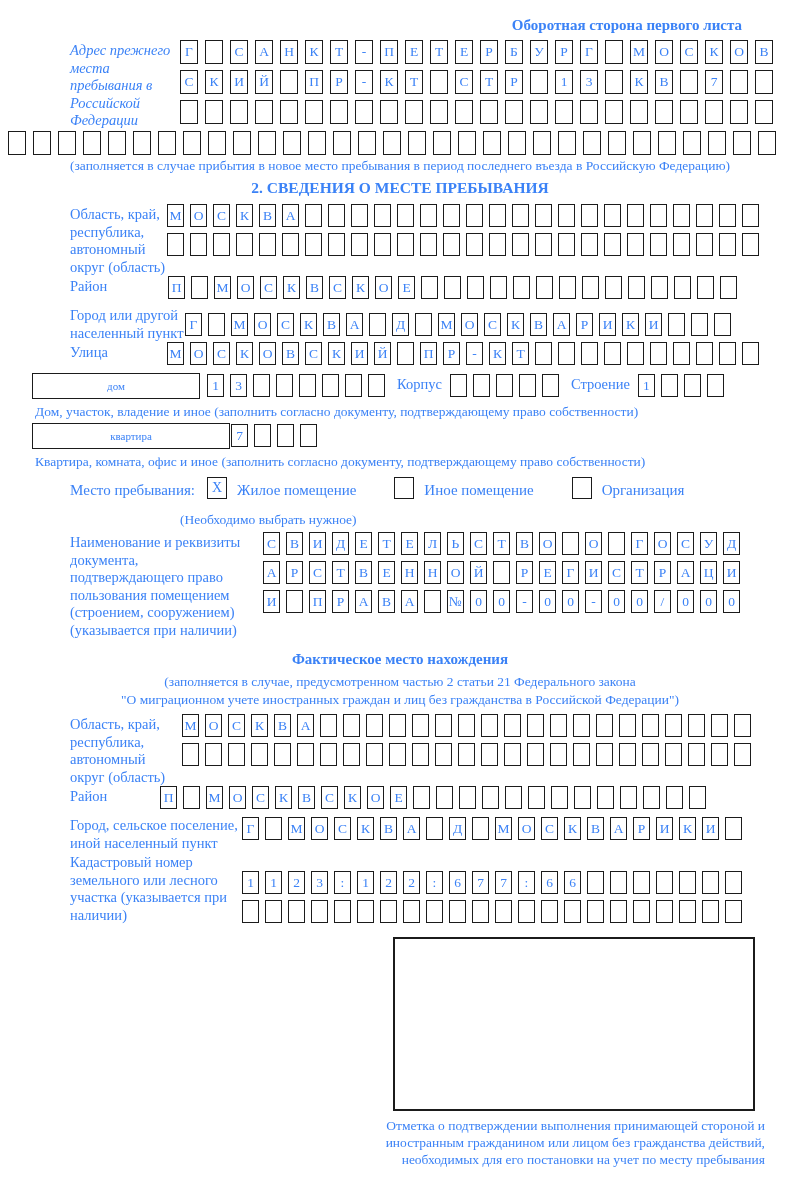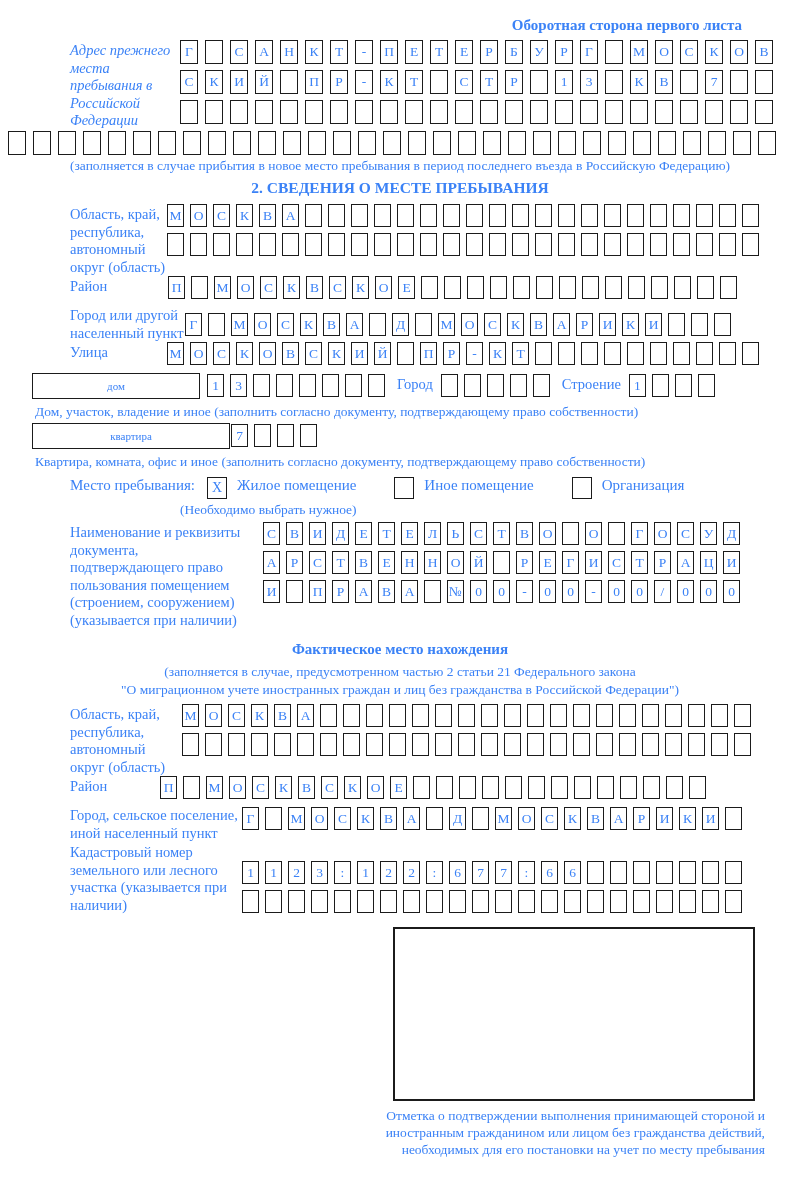--- a/index.html
+++ b/index.html
@@ -32,21 +32,21 @@
   .hrow { display:flex; align-items:flex-start; margin:2px 0 4px 32px; }
   .wbox {
     box-sizing:border-box; border:1.6px solid #1b1b1b; height:26px;
     display:flex; align-items:center; justify-content:center; font-size:11px;
   }
   .wbox.dom { width:168px; margin-right:7px; }
   .wbox.kv  { width:198px; margin-right:1px; }
   .inline-label { font-size:14.5px; margin:3px 8px 0 6px; }
   .hrow .cellrow { margin:1px 0 0 0; }
 
-  .stay-row { display:flex; align-items:flex-start; margin:7px 0 2px 70px; font-size:15px; }
+  .stay-row { display:flex; align-items:flex-end; margin:7px 0 12px 70px; font-size:15px; }
   .cbox {
     box-sizing:border-box; width:20px; height:22px; border:1.4px solid #1b1b1b;
     display:inline-flex; align-items:center; justify-content:center;
     font-size:14px; margin-left:12px;
   }
   .opt-label { margin-left:10px; margin-right:26px; }
   .stay-note { margin-left:180px; width:340px; text-align:left; }
 
   .fact-title { text-align:center; font-weight:bold; font-size:15px; margin:12px 0 5px; }
   .fact-note { text-align:center; font-size:13.5px; line-height:17.5px; }
@@ -346,21 +346,21 @@
     <div class="cellrow">
         <span class="cell">1</span>
         <span class="cell">3</span>
         <span class="cell"></span>
         <span class="cell"></span>
         <span class="cell"></span>
         <span class="cell"></span>
         <span class="cell"></span>
         <span class="cell"></span>
       </div>
-    <div class="inline-label">Город</div>
+    <div class="inline-label">Корпус</div>
     <div class="cellrow">
         <span class="cell"></span>
         <span class="cell"></span>
         <span class="cell"></span>
         <span class="cell"></span>
         <span class="cell"></span>
       </div>
     <div class="inline-label">Строение</div>
     <div class="cellrow">
         <span class="cell">1</span>

